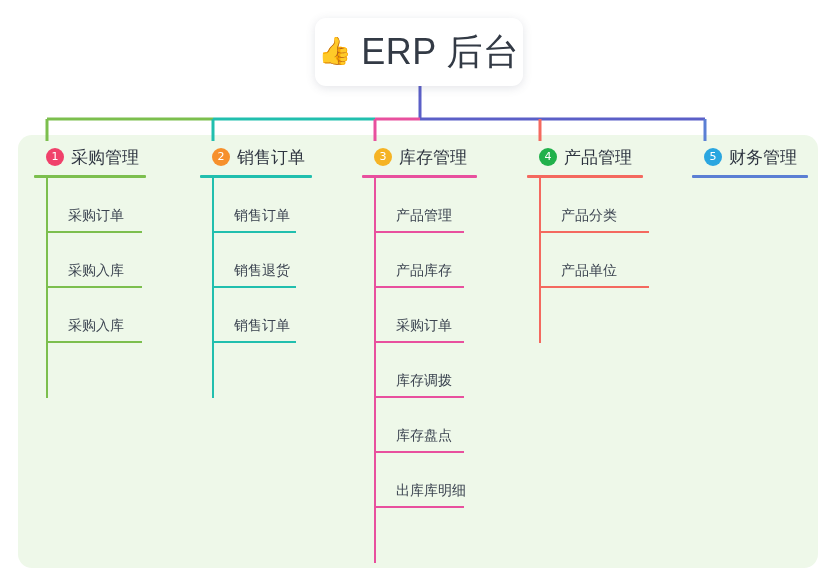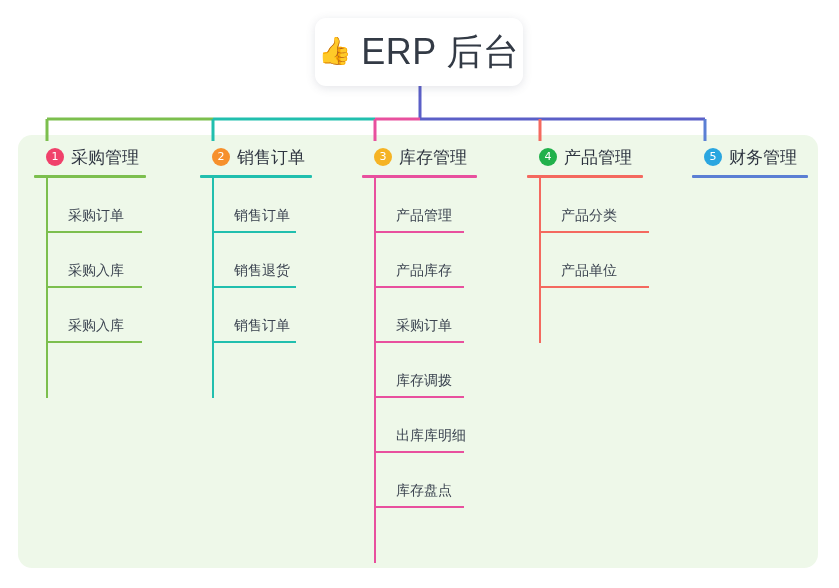--- a/index.html
+++ b/index.html
@@ -233,25 +233,25 @@
           </div>
           <div class="leaf">
             <span class="leaf-label">采购订单</span>
             <div class="leaf-rule" style="background: rgb(232, 80, 158); width: 90px;"></div>
           </div>
           <div class="leaf">
             <span class="leaf-label">库存调拨</span>
             <div class="leaf-rule" style="background: rgb(232, 80, 158); width: 90px;"></div>
           </div>
           <div class="leaf">
+            <span class="leaf-label">库存盘点</span>
+            <div class="leaf-rule" style="background: rgb(232, 80, 158); width: 90px;"></div>
+          </div>
+          <div class="leaf">
             <span class="leaf-label">出库库明细</span>
-            <div class="leaf-rule" style="background: rgb(232, 80, 158); width: 90px;"></div>
-          </div>
-          <div class="leaf">
-            <span class="leaf-label">库存盘点</span>
             <div class="leaf-rule" style="background: rgb(232, 80, 158); width: 90px;"></div>
           </div>
         </div>
       </div>
       <div class="column" style="left: 527px; width: 116px;">
         <div class="col-head">
           <span class="col-badge" style="background: rgb(33, 177, 75);">4</span>
           <span class="col-title">产品管理</span>
         </div>
         <div class="col-rule" style="background: rgb(244, 105, 95); width: 116px;"></div>

